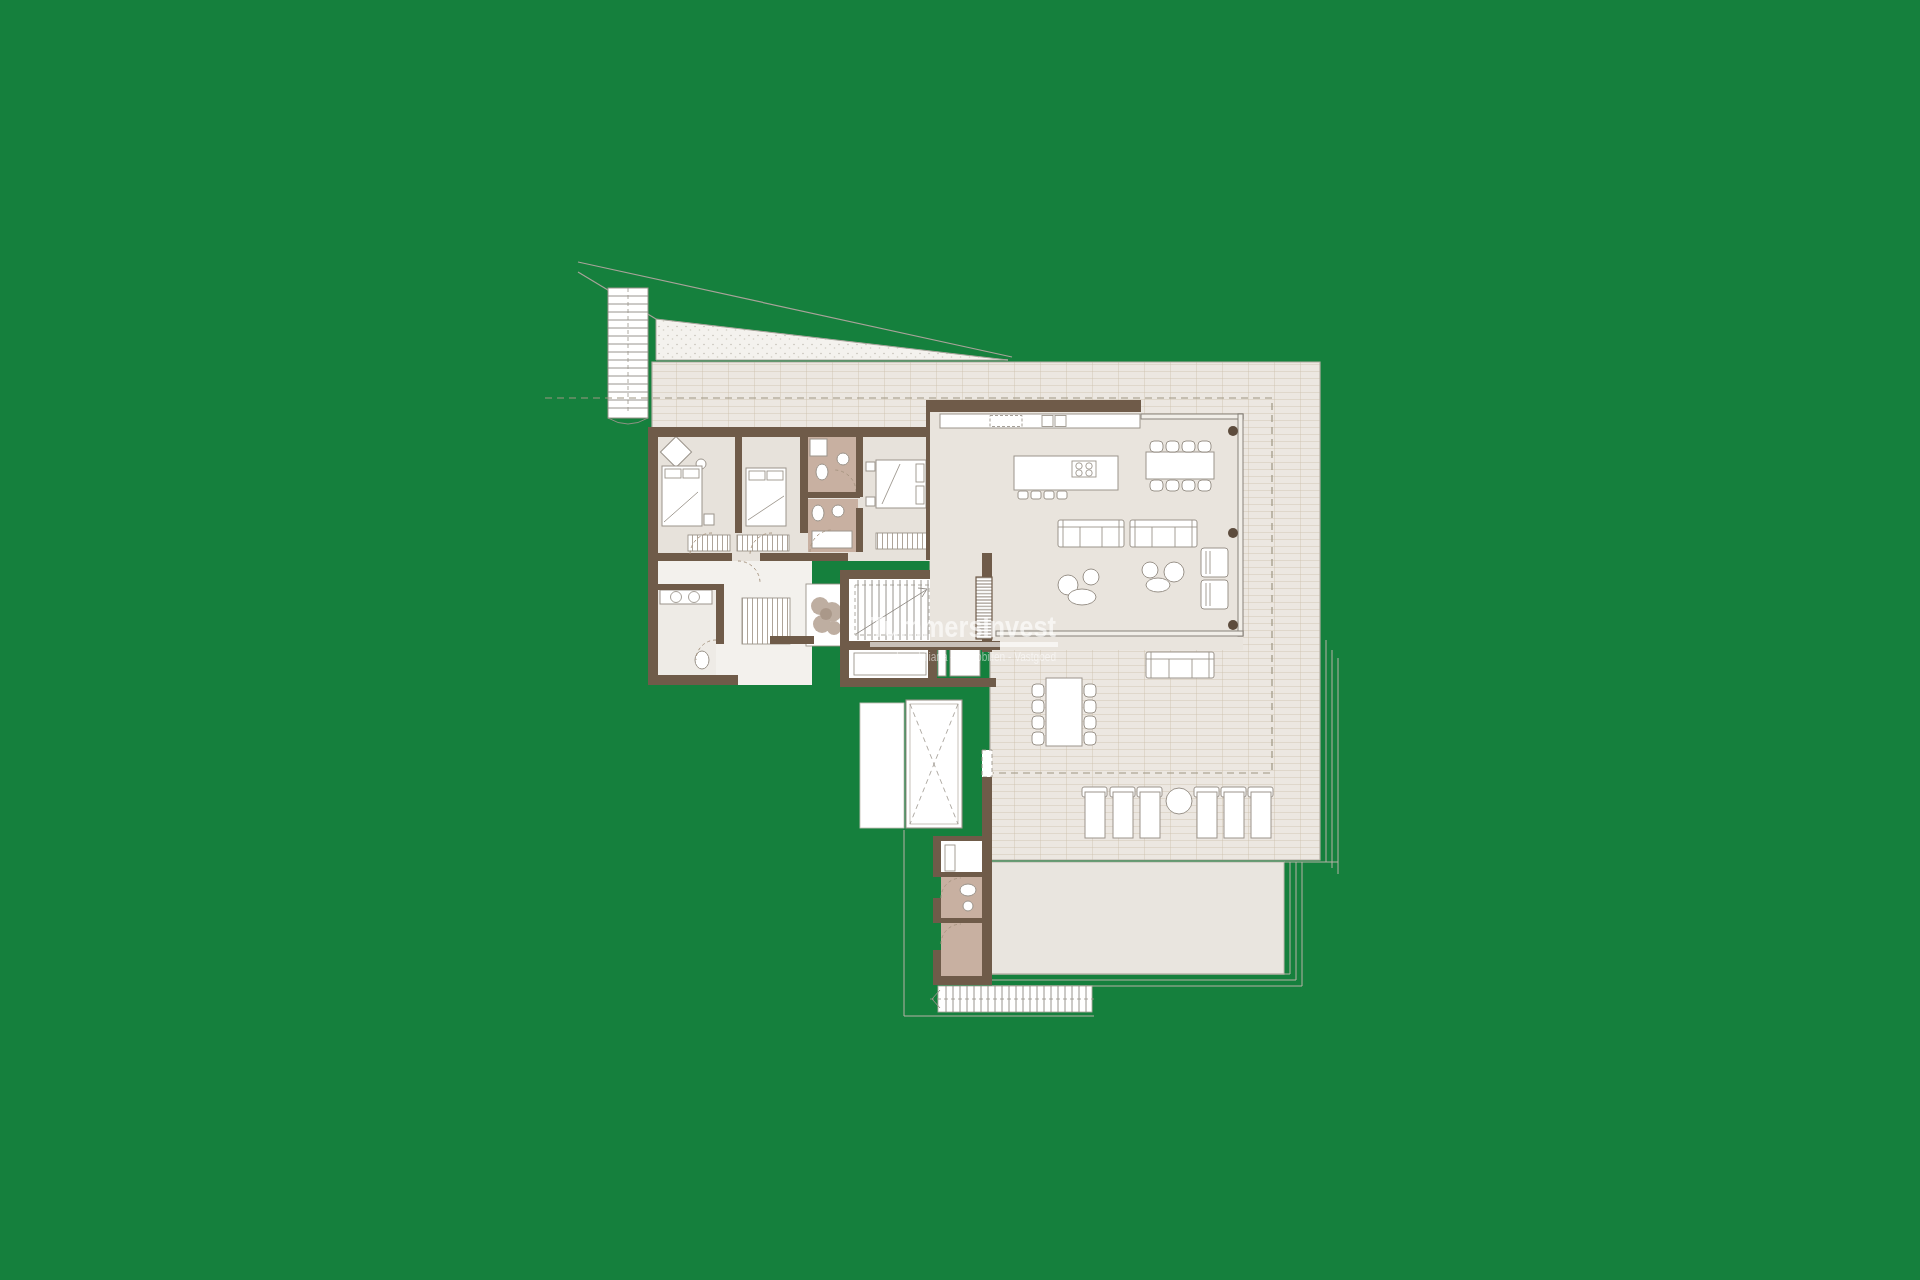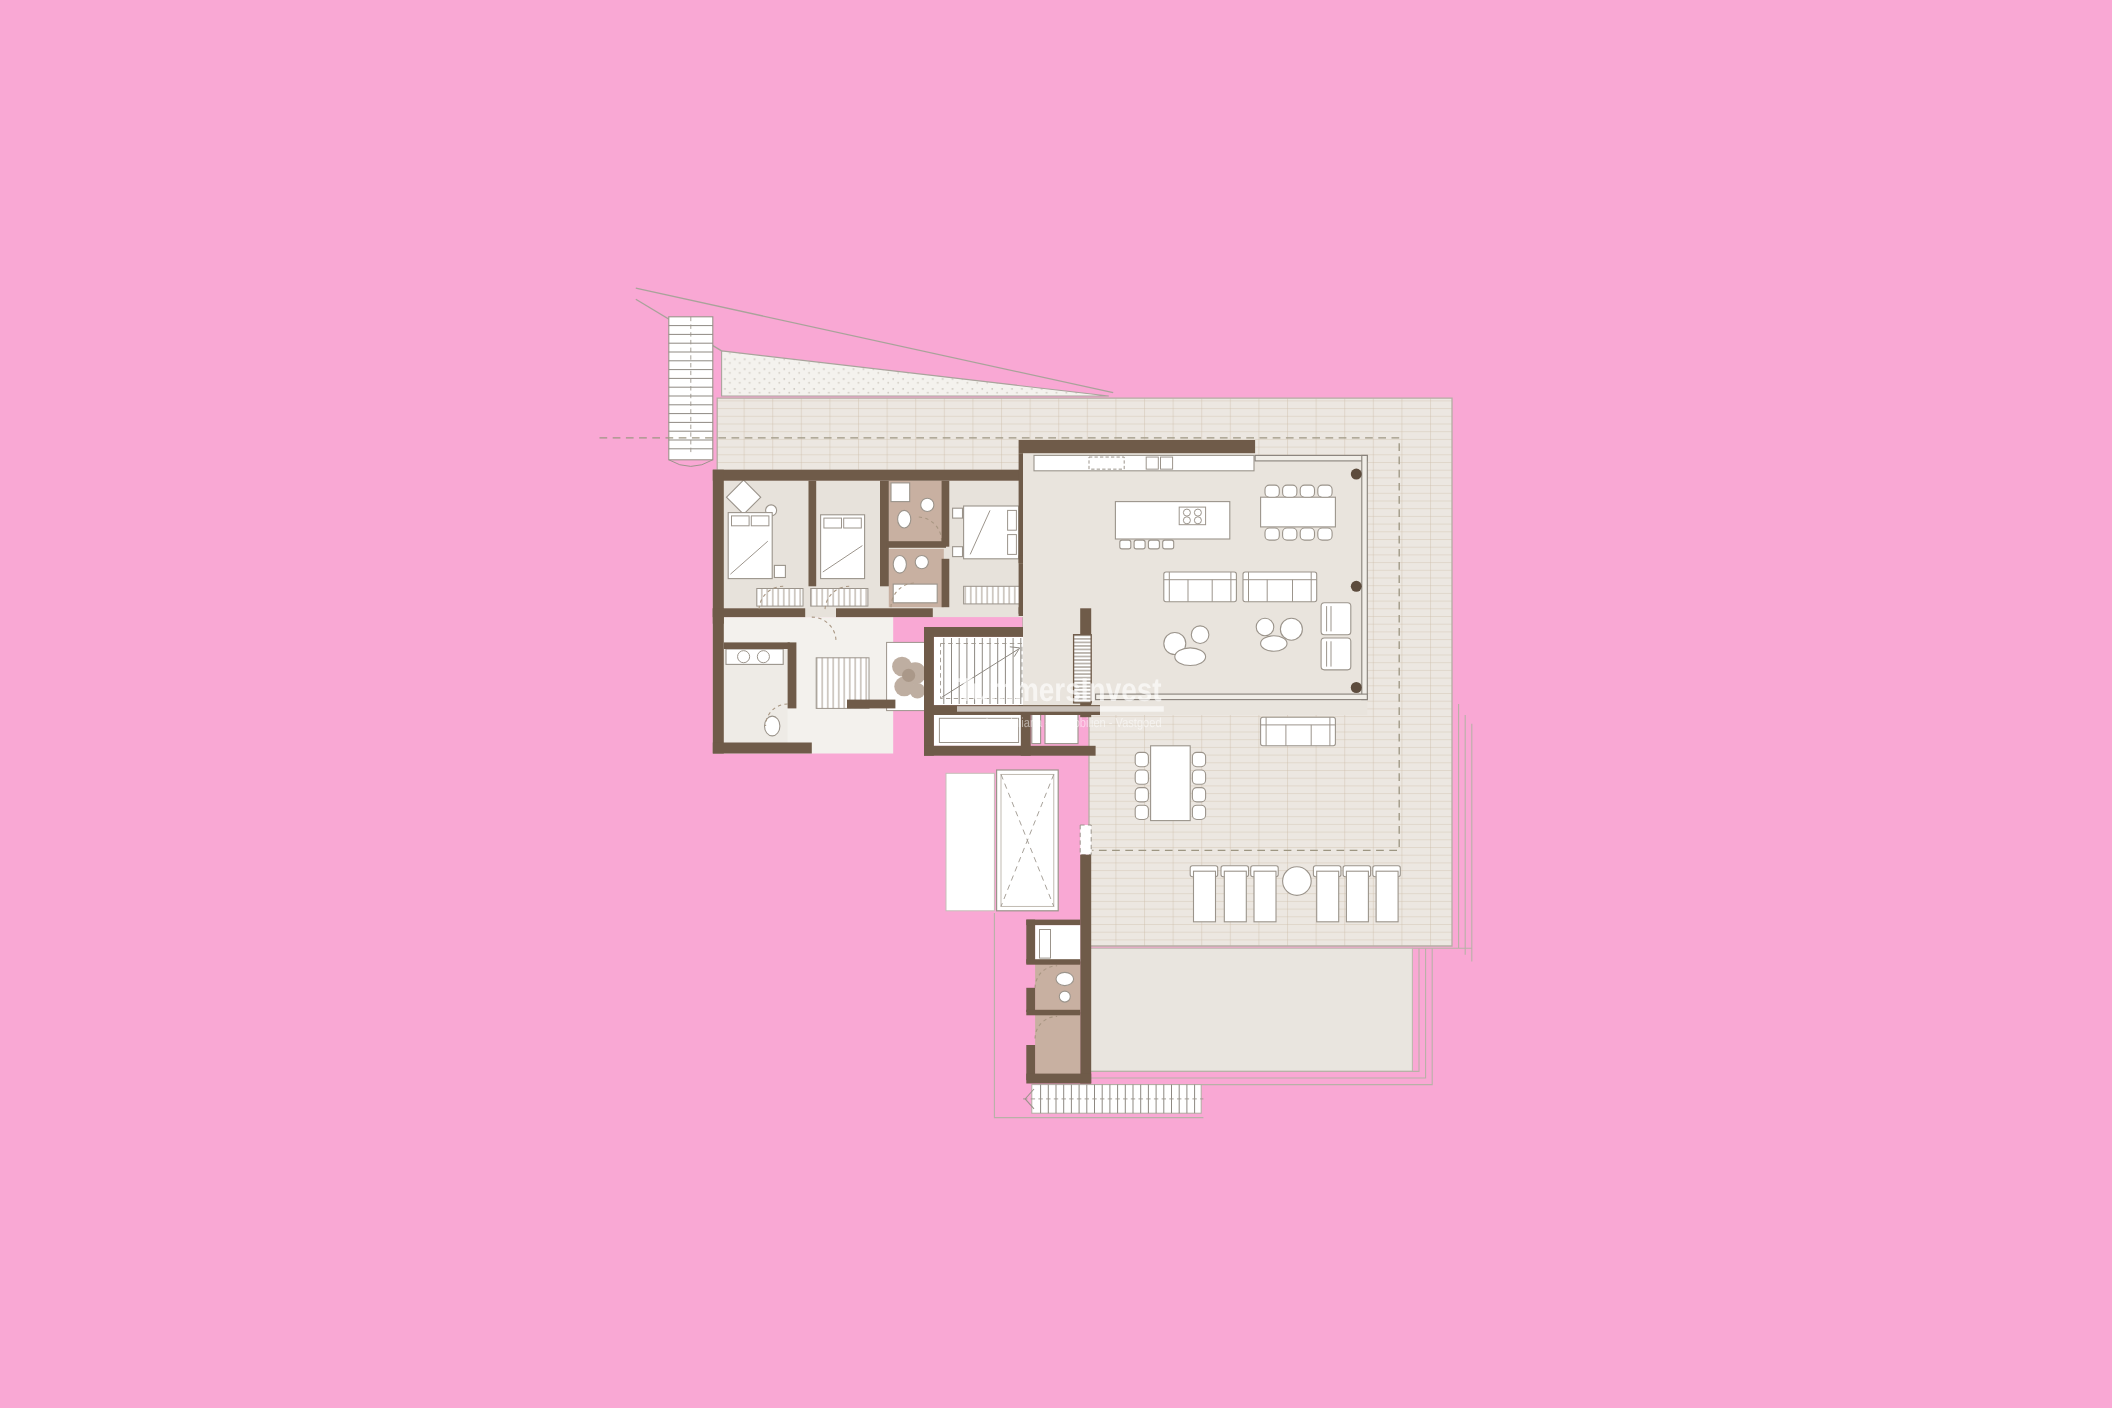--- a/index.html
+++ b/index.html
@@ -1,16 +1,16 @@
 <!DOCTYPE html>
 <html style="--c-wall: #6f5b49; --c-floor: #e7e2db; --c-floor_living: #e9e4dd; --c-bath_floor: #c8b0a1; --c-closet: #b49c8b; --c-tile: #ece7e1; --c-tile_line: #c8b9a7; --c-lower_terrace: #e9e5df; --c-line: #9b948b; --c-border: #b8b1a7; --c-site: #a9a39a; --c-dash: #9d9682; --c-stipple: #f4f2ee; --c-accent_dark: #5d4c3d;"><head>
 <meta charset="utf-8">
 <style>
   html,body{margin:0;padding:0;background:#ffffff;}
-  .page{position:relative;width:1920px;height:1280px;background:#f9a8d4;overflow:hidden;font-family:"Liberation Sans",sans-serif;}
+  .page{position:relative;width:1920px;height:1280px;background:#15803d;overflow:hidden;font-family:"Liberation Sans",sans-serif;}
   svg{display:block;}
   .wall{fill:var(--c-wall);}
   .floor{fill:var(--c-floor);}
   .lfloor{fill:var(--c-floor_living);}
   .bathfloor{fill:var(--c-bath_floor);}
   .closet{fill:var(--c-closet);}
   .furn{fill:#ffffff;stroke:var(--c-line);stroke-width:1;}
   .furnl{fill:none;stroke:var(--c-line);stroke-width:0.9;}
   .thin{fill:none;stroke:var(--c-border);stroke-width:1;}
   .site{fill:none;stroke:var(--c-site);stroke-width:1.2;}

